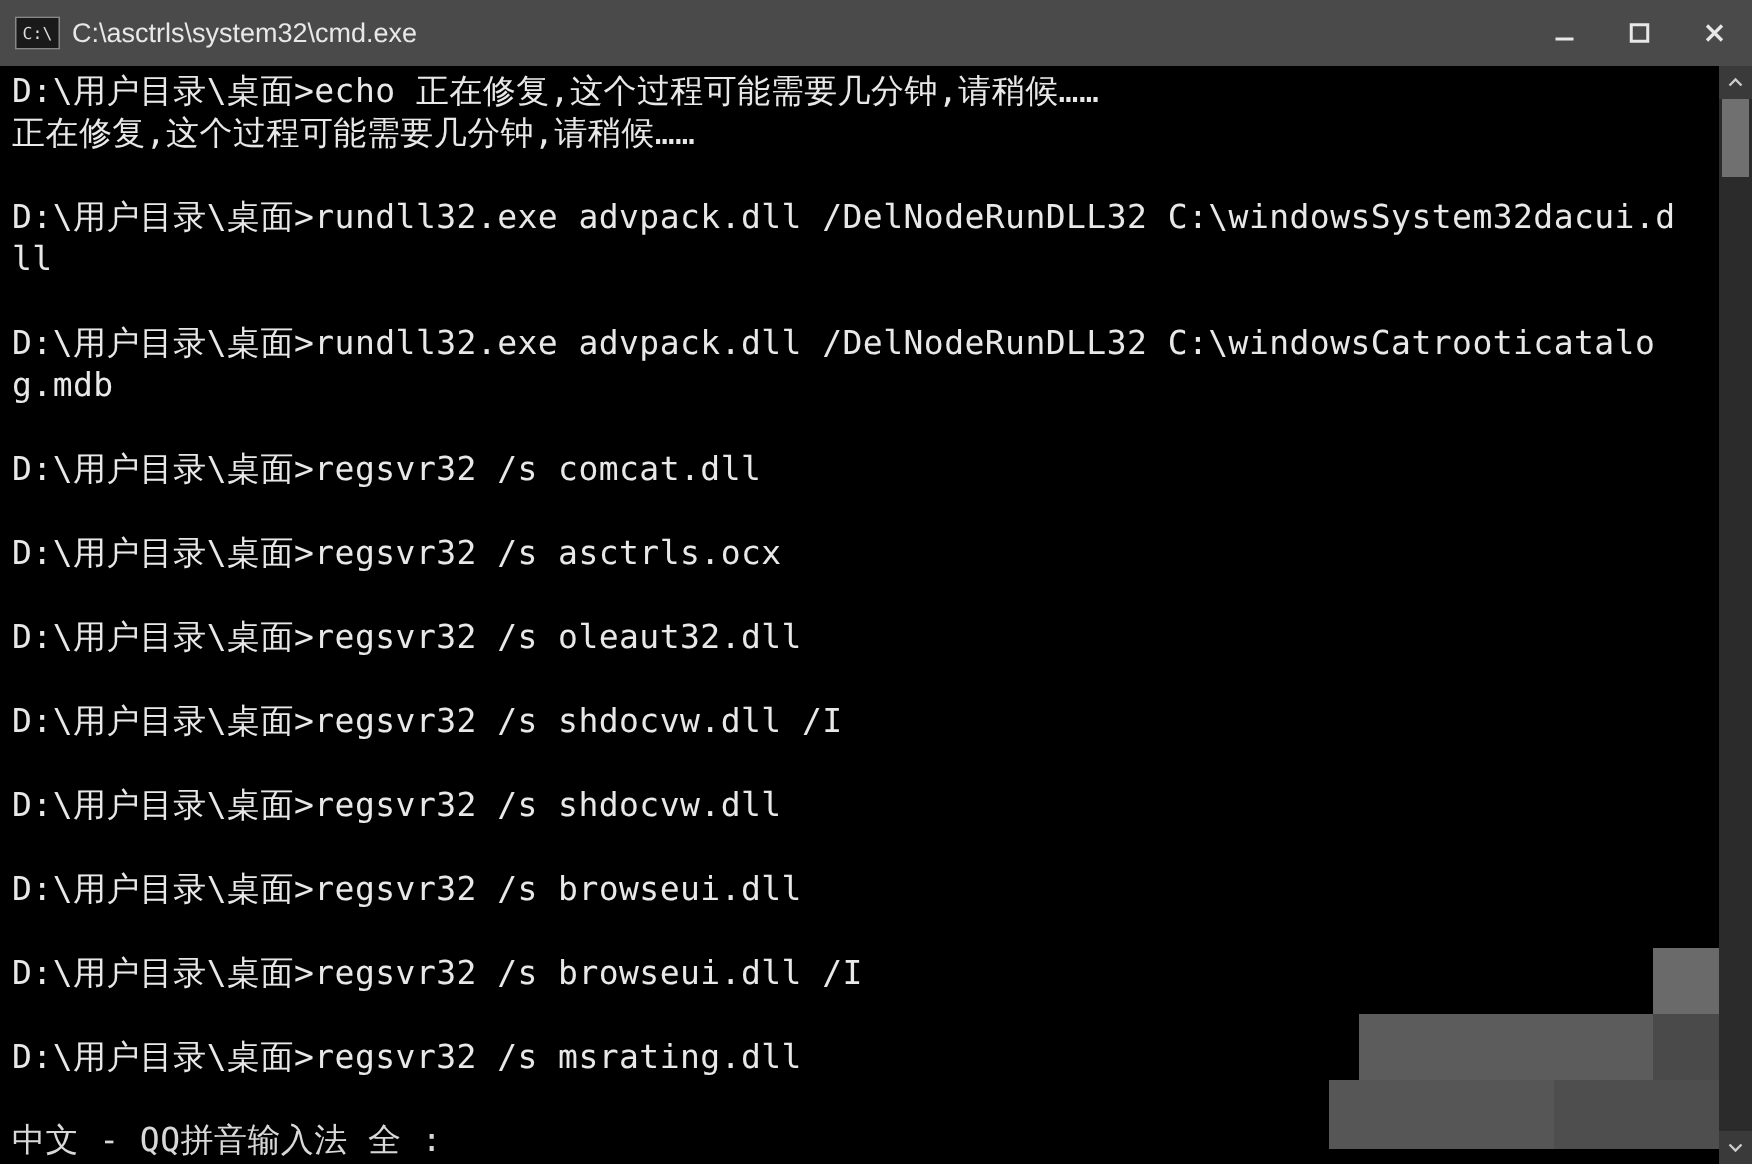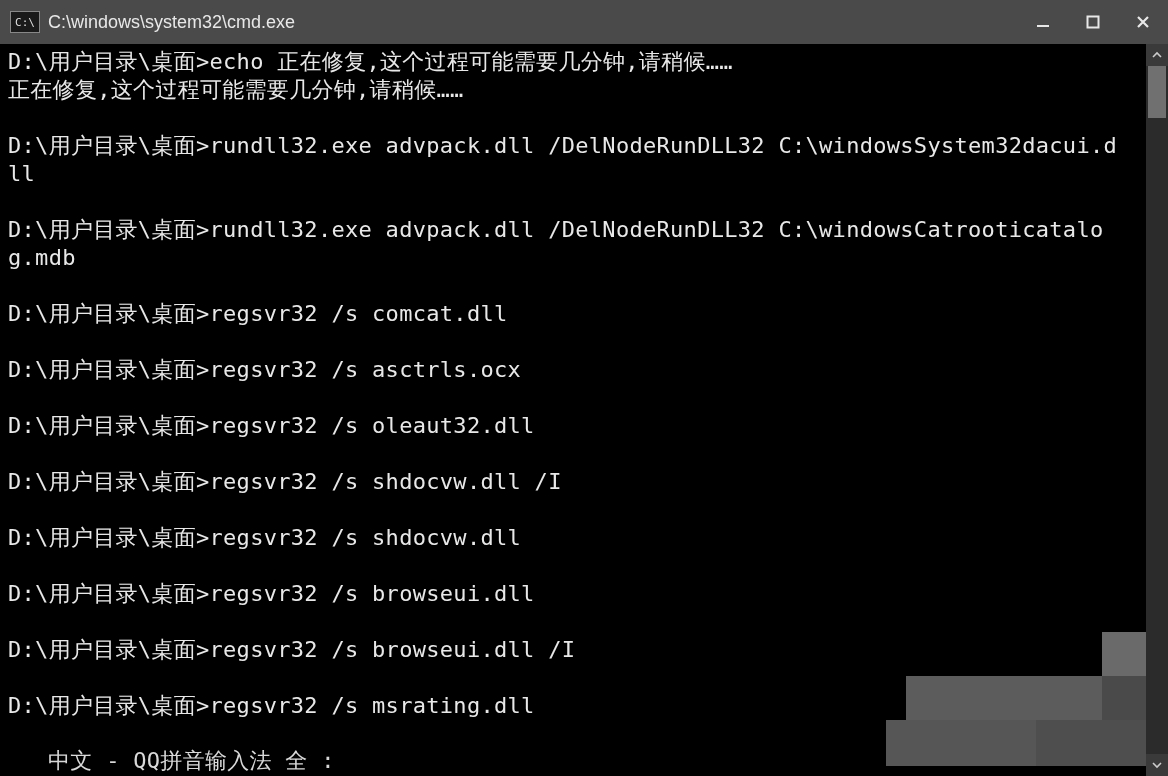--- a/index.html
+++ b/index.html
@@ -17,35 +17,35 @@
   .terminal{flex:1 1 auto;color:#e8e8e8;font-size:22px;line-height:28px;padding:4px 16px 0 8px;white-space:pre-wrap;word-break:break-all;font-family:"NSimSun","SimSun","Consolas",monospace;letter-spacing:0.3px;}
   .terminal .line{min-height:28px;}
   .terminal .blank{height:28px;}
   .scrollbar{flex:0 0 22px;background:#2b2b2b;position:relative;}
   .scrollbar .arrow{height:22px;background:#3a3a3a;display:flex;align-items:center;justify-content:center;color:#ccc;}
   .scrollbar .arrow svg{display:block;}
   .scrollbar .track{position:absolute;top:22px;bottom:22px;left:0;right:0;}
   .scrollbar .thumb{position:absolute;left:2px;right:2px;top:0;height:52px;background:#707070;}
   .scrollbar .arrow.bottom{position:absolute;bottom:0;left:0;right:0;}
   
-  .ime-status{position:absolute;left:8px;bottom:2px;color:#d8d8d8;font-size:22px;line-height:26px;font-family:"NSimSun","SimSun",monospace;letter-spacing:0.3px;margin-left:40px;}
+  .ime-status{position:absolute;left:8px;bottom:2px;color:#d8d8d8;font-size:22px;line-height:26px;font-family:"NSimSun","SimSun",monospace;letter-spacing:0.3px;}
   
   .artifact{position:absolute;right:22px;bottom:0;width:300px;height:150px;pointer-events:none;}
   .artifact .b{position:absolute;background:#555;}
 </style>
 </head>
 <body>
 
 <div class="window">
 
   <div class="titlebar">
     <div class="app-icon">
         <span>C:\</span>
       </div>
-    <div class="title-text">C:\windows\system32\cmd.exe</div>
+    <div class="title-text">C:\asctrls\system32\cmd.exe</div>
     <div class="spacer"></div>
     <div class="win-btn">
       <svg width="14" height="14" viewBox="0 0 14 14">
           <rect x="1" y="10" width="12" height="2" fill="#e8e8e8"></rect>
         </svg>
     </div>
     <div class="win-btn">
       <svg width="14" height="14" viewBox="0 0 14 14">
           <rect x="1.5" y="1.5" width="11" height="11" fill="none" stroke="#e8e8e8" stroke-width="2"></rect>
         </svg>

